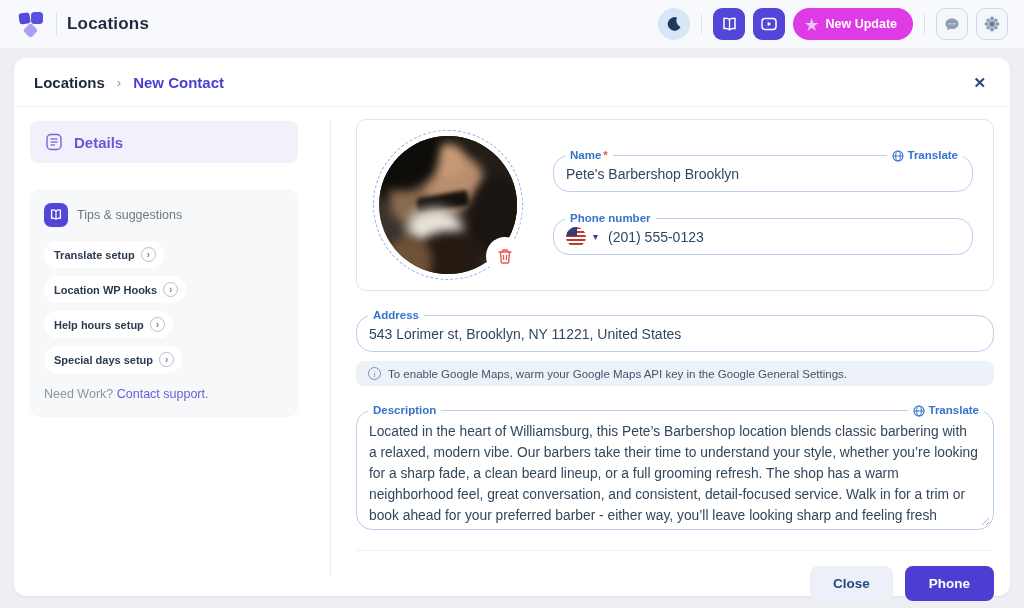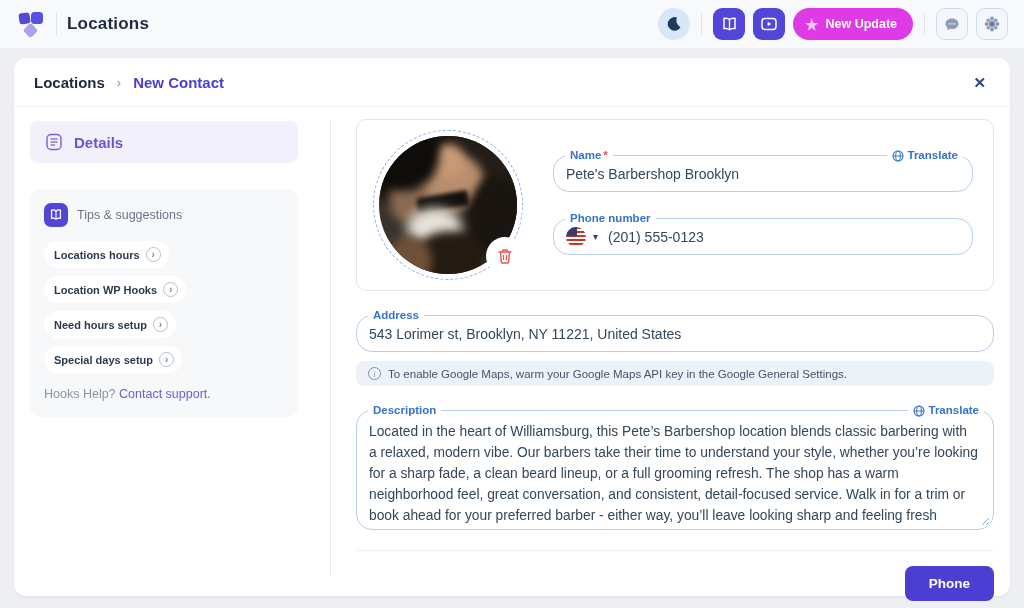--- a/index.html
+++ b/index.html
@@ -259,38 +259,38 @@
           <span class="tips-ico">
             <svg width="14" height="12" viewBox="0 0 17 15">
               <path d="M8.5 2.5C7 1.2 4.8 1 3 1.4v10.2c1.8-.4 4-.2 5.5 1.1 1.5-1.3 3.7-1.5 5.5-1.1V1.4c-1.8-.4-4-.2-5.5 1.1z" fill="none" stroke="#fff" stroke-width="1.6"></path>
               <line x1="8.5" y1="2.6" x2="8.5" y2="12.4" stroke="#fff" stroke-width="1.4"></line>
             </svg>
           </span>
           <span class="tips-title">Tips &amp; suggestions</span>
         </div>
         <div class="chips">
           <button class="chip">
-            <span class="ctext">Locations hours</span>
+            <span class="ctext">Translate setup</span>
             <span class="ccirc">›</span>
           </button>
           <button class="chip">
             <span class="ctext">Location WP Hooks</span>
             <span class="ccirc">›</span>
           </button>
           <button class="chip">
-            <span class="ctext">Need hours setup</span>
+            <span class="ctext">Help hours setup</span>
             <span class="ccirc">›</span>
           </button>
           <button class="chip">
             <span class="ctext">Special days setup</span>
             <span class="ccirc">›</span>
           </button>
         </div>
         <div class="help-line">
-          <span>Hooks Help?</span>
+          <span>Need Work?</span>
           <a>Contact support.</a>
         </div>
       </div>
     </div>
 
     <div class="rightcol">
 
       <div class="profile-box">
         <div class="avatar-wrap">
           <div class="avatar-ring">
@@ -371,18 +371,19 @@
         <textarea style="">Located in the heart of Williamsburg, this Pete’s Barbershop location blends classic barbering with a relaxed, modern vibe. Our barbers take their time to understand your style, whether you’re looking for a sharp fade, a clean beard lineup, or a full grooming refresh. The shop has a warm neighborhood feel, great conversation, and consistent, detail-focused service. Walk in for a trim or book ahead for your preferred barber - either way, you’ll leave looking sharp and feeling fresh</textarea>
         <svg class="resize-grip" width="9" height="9" viewBox="0 0 9 9">
           <line x1="1" y1="8" x2="8" y2="1" stroke="#9ab0d0" stroke-width="1"></line>
           <line x1="5" y1="8" x2="8" y2="5" stroke="#9ab0d0" stroke-width="1"></line>
         </svg>
       </div>
 
       <div class="footer-divider"></div>
 
       <div class="btnrow">
+        <button class="btn-close">Close</button>
         <button class="btn-save">Phone</button>
       </div>
 
     </div>
   </div>
 </div>
 
 </body></html>

